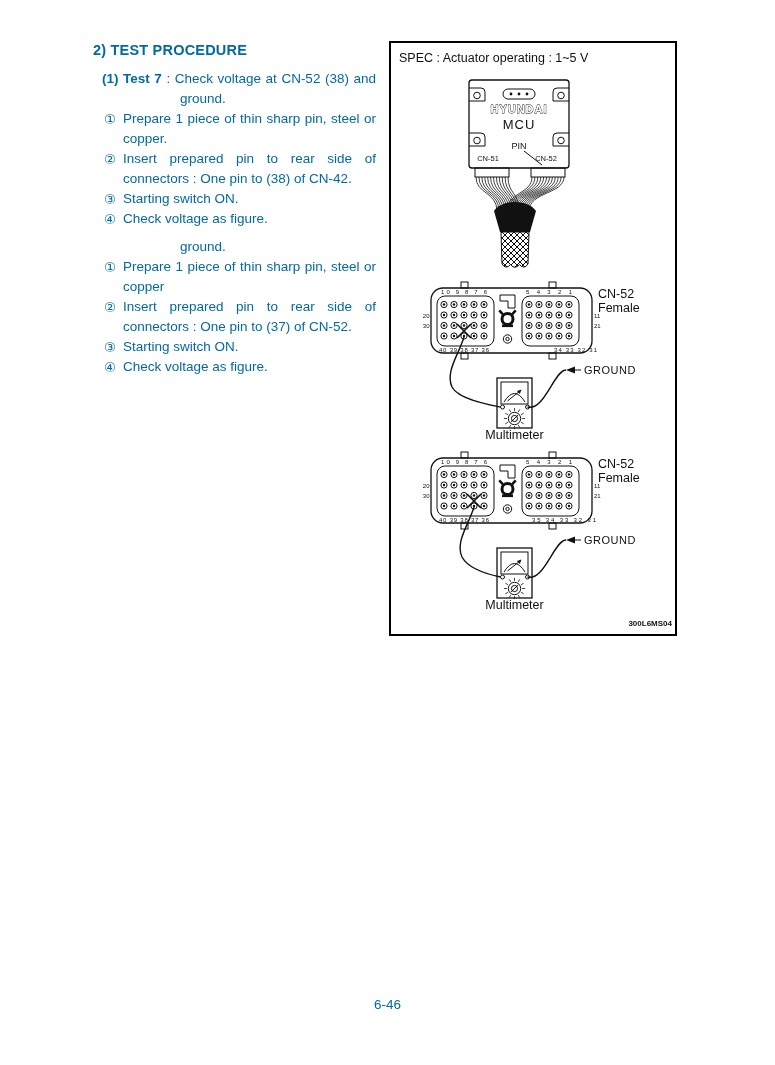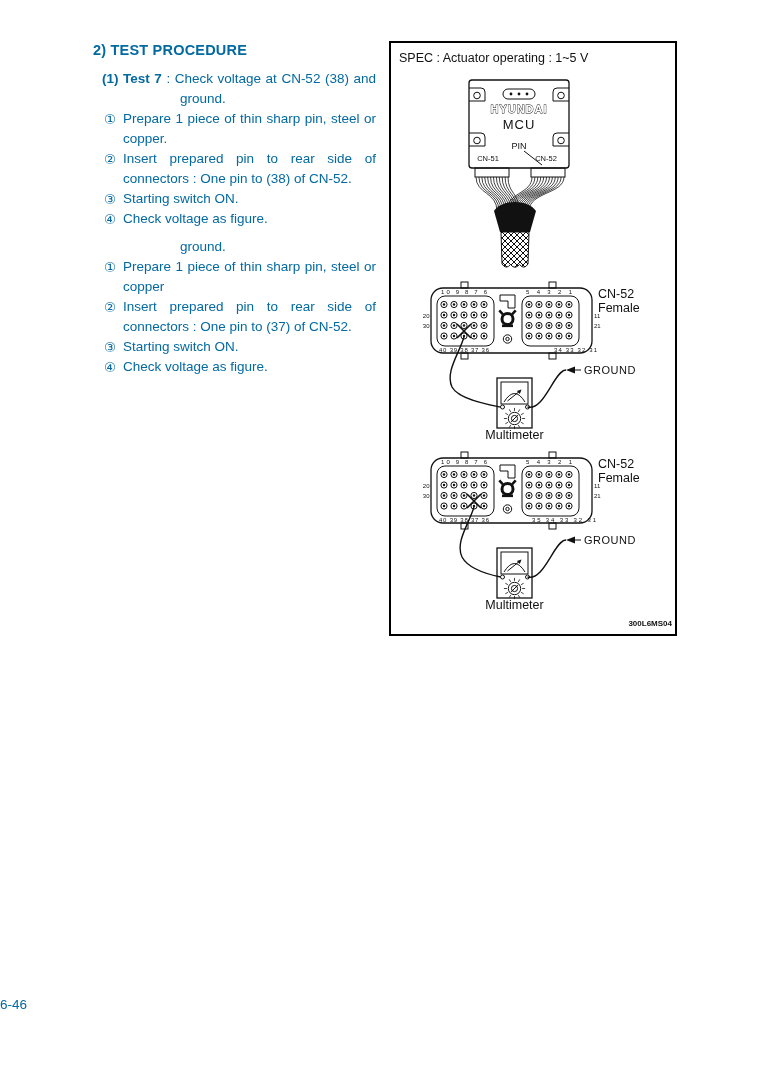--- a/index.html
+++ b/index.html
@@ -10,21 +10,21 @@
   .text-col{position:absolute;left:93px;top:40px;width:283px;font-size:13.5px;line-height:20px}
   h2.heading{font-size:14.5px;line-height:20px;margin:0 0 9px;font-weight:bold;letter-spacing:.2px}
   .test-block{margin-left:9px}
   .test-block + .test-block{margin-top:8px}
   .stretch{text-align:justify;text-align-last:justify}
   .test-cont{margin-left:78px}
   .step{position:relative;padding-left:21px}
   .stepnum{position:absolute;left:2px;top:0;font-size:13.5px;font-family:"DejaVu Sans",sans-serif}
   
   .figure{position:absolute;left:389px;top:41px;width:288px;height:595px;border:2px solid #000;background:#fff}
-  .pageno{position:absolute;left:0;top:997px;width:775px;text-align:left;font-size:13.5px}
+  .pageno{position:absolute;left:0;top:997px;width:775px;text-align:center;font-size:13.5px}
   
   .ln{fill:none;stroke:#111;stroke-width:1.3}
   .ln1{fill:none;stroke:#111;stroke-width:1}
   .ln08{fill:none;stroke:#111;stroke-width:.8}
   .fill{fill:#111;stroke:none}
   .wire{fill:none;stroke:#111;stroke-width:1.4}
   .xmark{fill:none;stroke:#111;stroke-width:1.6}
   svg text{font-family:"Liberation Sans","DejaVu Sans",sans-serif;fill:#111}
   .anm{text-anchor:middle}
   .aend{text-anchor:end}
@@ -51,21 +51,21 @@
       <div class="test-head stretch"><b>(1) Test 7</b><span> : Check voltage at CN-52 (38) and</span></div>
       <div class="test-cont">ground.</div>
       <div class="step">
         <span class="stepnum">①</span>
         <div class="stepline stretch">Prepare 1 piece of thin sharp pin, steel or</div>
         <div class="stepline">copper.</div>
       </div>
       <div class="step">
         <span class="stepnum">②</span>
         <div class="stepline stretch">Insert prepared pin to rear side of</div>
-        <div class="stepline">connectors : One pin to (38) of CN-52.</div>
+        <div class="stepline">connectors : One pin to (38) of CN-42.</div>
       </div>
       <div class="step">
         <span class="stepnum">③</span>
         <div class="stepline">Starting switch ON.</div>
       </div>
       <div class="step">
         <span class="stepnum">④</span>
         <div class="stepline">Check voltage as figure.</div>
       </div>
     </div>

